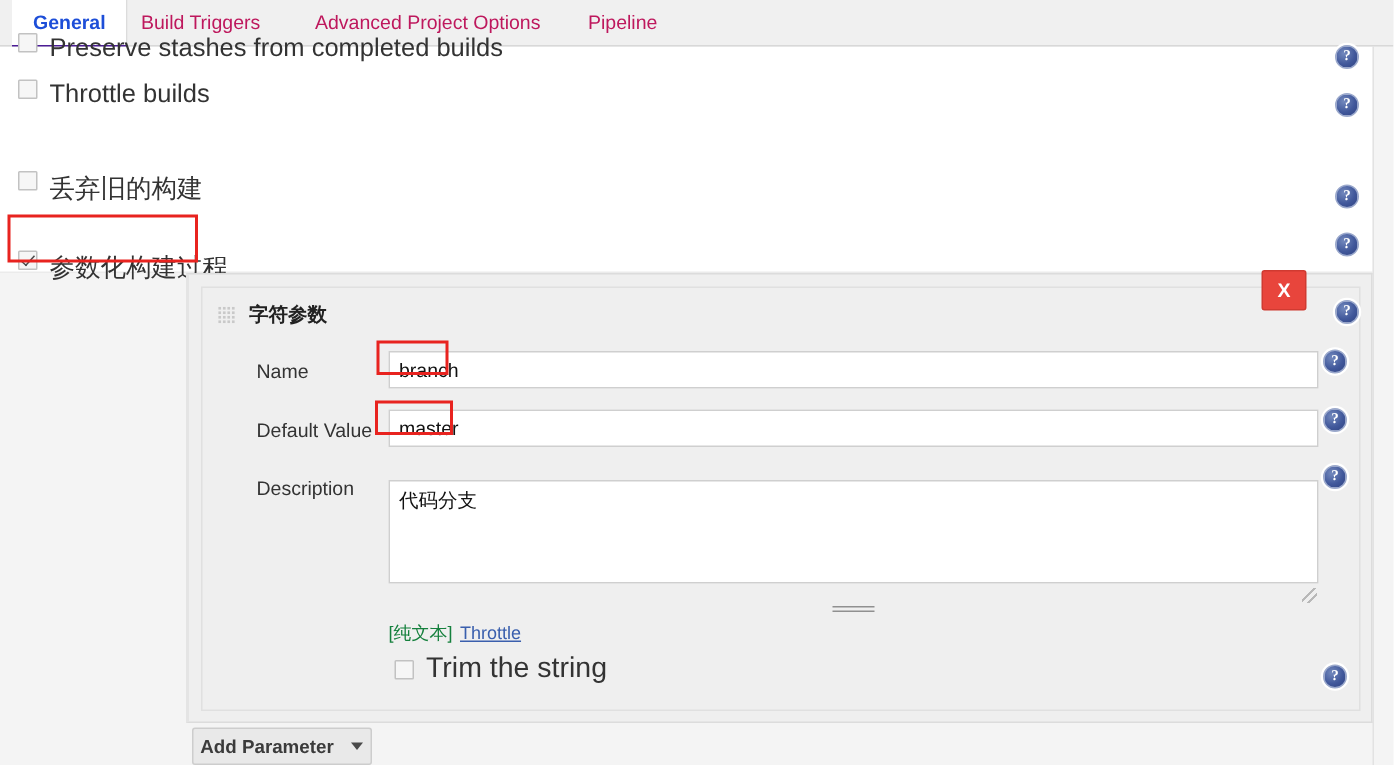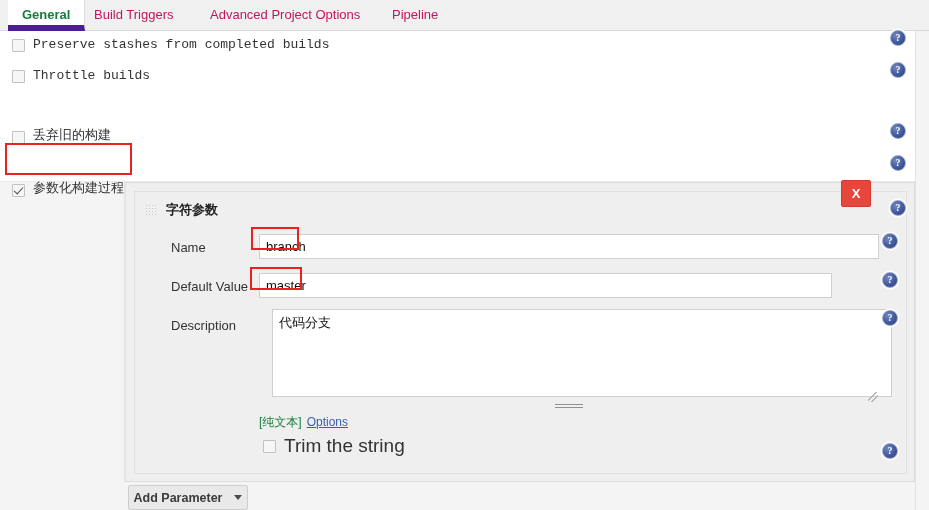--- a/index.html
+++ b/index.html
@@ -33,36 +33,35 @@
     line-height: 30px;
     font-size: 13px;
     color: #be185d;
     padding: 0 14px;
     white-space: nowrap;
     cursor: pointer;
     user-select: none;
   }
   .tab.active {
     background: #ffffff;
-    color: #15803d;
+    color: #1d4ed8;
     font-weight: bold;
     border-right: 1px solid #dcdcdc;
-    border-bottom: 6px solid #4c1d95;
+    border-bottom: 1px solid #4c1d95;
   }
   .cfgrow {
     position: absolute;
     left: 0;
     height: 30px;
     width: 500px;
     display: flex;
-    align-items: flex-end;
-    font-size: 13px;
+    align-items: flex-start;
+    font-size: 17px;
     color: #2a2a2a;
     white-space: nowrap;
-    font-family: Liberation Mono, monospace;
   }
   .cb {
     width: 13px; height: 13px;
     margin-right: 8px;
     margin-left: 12px;
     border: 1px solid #c2c2c2;
     background: #f6f6f6;
     border-radius: 1px;
     flex: 0 0 auto;
     position: relative;
@@ -330,29 +329,29 @@
 
       <div class="panel-head">
         <span class="grip"></span>
         <span class="panel-title">字符参数</span>
       </div>
 
       <span class="flabel" style="left:36px; top:48px;">Name</span>
       <input class="finput" style="left: 124px; top: 42px; width: 620px; height: 25px;" value="branch">
 
       <span class="flabel" style="left:36px; top:87px;">Default Value</span>
-      <input class="finput" style="left: 124px; top: 81px; width: 573px; height: 25px;" value="master">
+      <input class="finput" style="left: 124px; top: 81px; width: 620px; height: 25px;" value="master">
 
       <span class="flabel" style="left:36px; top:126px;">Description</span>
-      <textarea class="ftextarea" style="left: 124px; top: 117px; width: 620px; height: 88px; margin-left: 13px;">代码分支</textarea>
+      <textarea class="ftextarea" style="left: 124px; top: 128px; width: 620px; height: 69px;">代码分支</textarea>
       <div class="ta-grip" style="left:733px; top:200px;"></div>
       <div class="ta-drag" style="left:420px; top:212px;"></div>
 
       <div class="meta-line" style="left:124px; top:222px;">
-        <span class="plain-tag">[纯文本]</span><span class="prev-link">Options</span>
+        <span class="plain-tag">[纯文本]</span><span class="prev-link">Throttle</span>
       </div>
 
       <div class="trimrow" style="left:128px; top:243px;">
         <span class="cb"></span>
         <span>Trim the string</span>
       </div>
 
     </div>
   </div>
 

